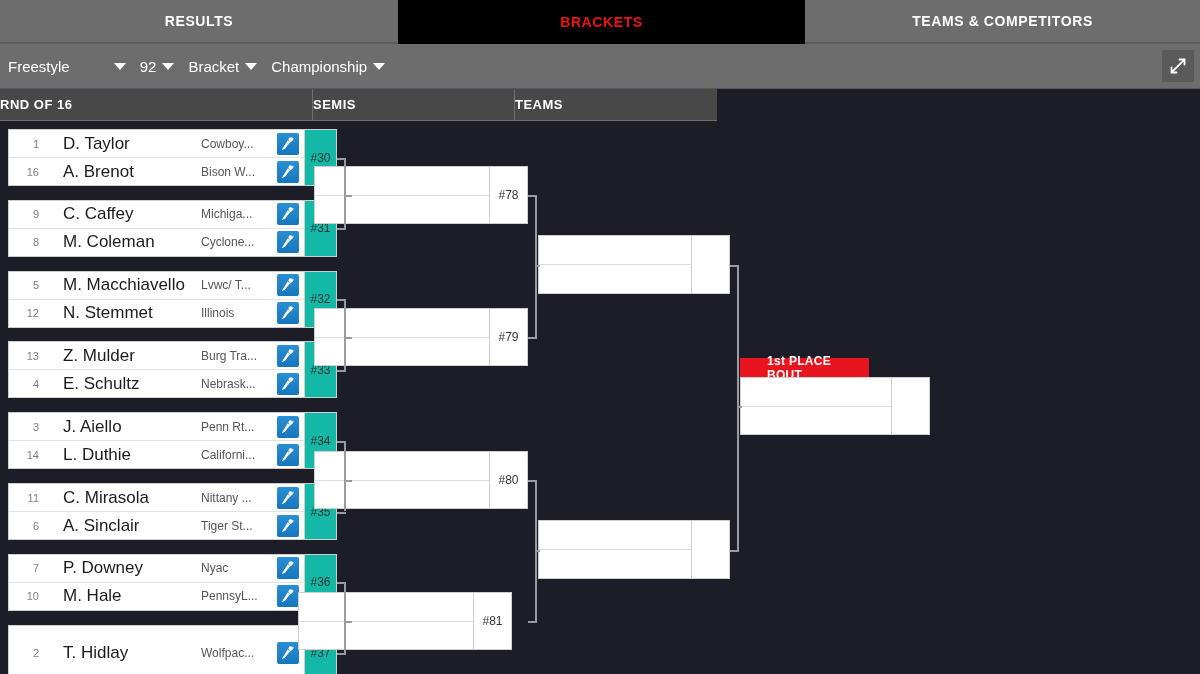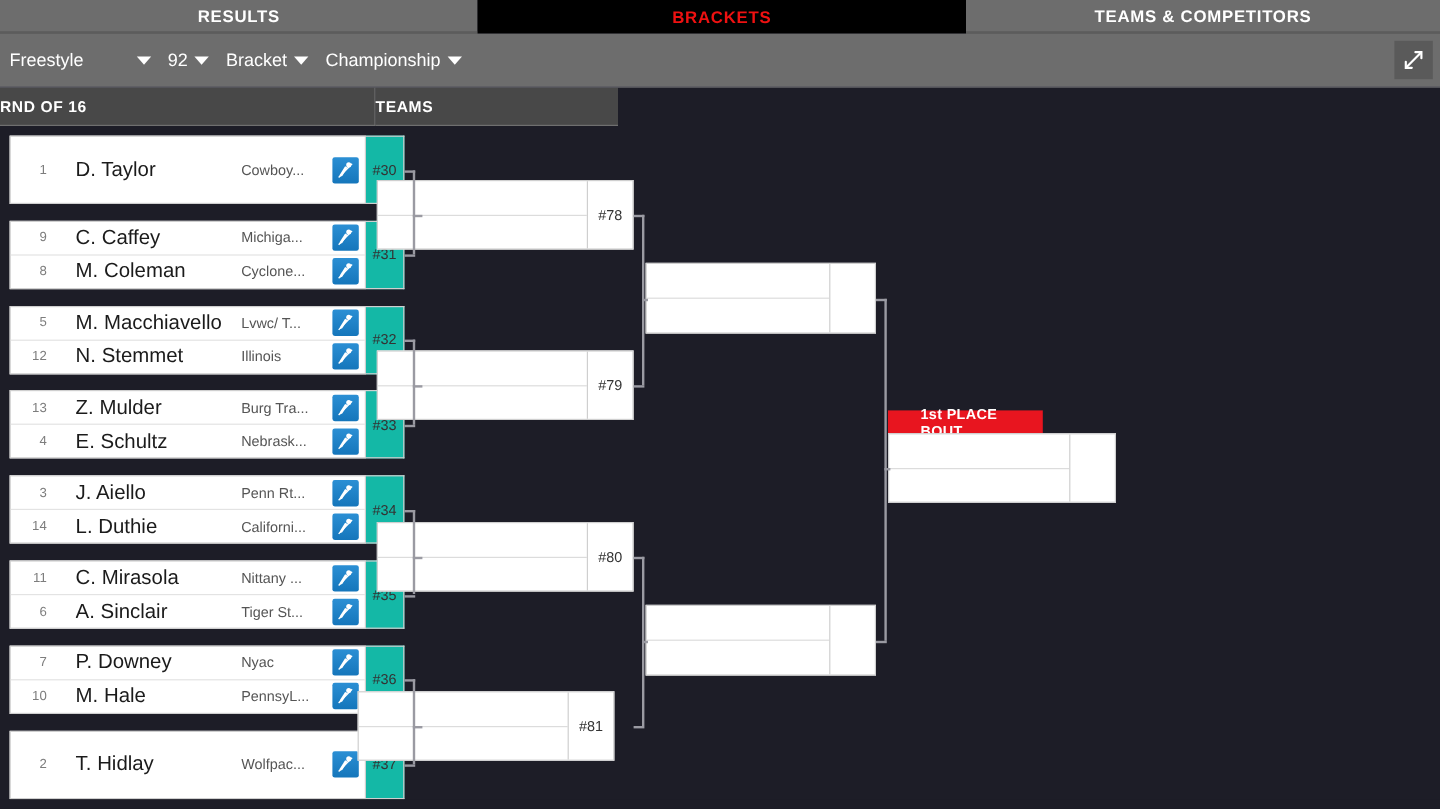--- a/index.html
+++ b/index.html
@@ -4,21 +4,21 @@
 <style>
   * { box-sizing: border-box; margin: 0; padding: 0; }
   html, body {
     width: 1200px; height: 674px;
     background: #1d1d27;
     font-family: "Liberation Sans", sans-serif;
     overflow: hidden;
   }
 
   
-  .tabbar { display: flex; height: 28px; width: 1200px; }
+  .tabbar { display: flex; height: 44px; width: 1200px; }
   .tab {
     display: flex; align-items: center; justify-content: center;
     font-size: 14px; font-weight: bold; letter-spacing: .6px;
     color: #ffffff; background: #6d6d6d;
     border-bottom: 2px solid #5c5c5c;
     cursor: pointer; user-select: none;
   }
   .tab.t-results   { width: 398px; }
   .tab.t-brackets  { width: 407px; background: #000000; color: #ee1111; border-bottom: none; }
   .tab.t-teams     { width: 395px; }
@@ -198,31 +198,46 @@
       <path d="M8.5 16.5h-5v-5" stroke="#ffffff" stroke-width="1.8" fill="none" stroke-linecap="round"></path>
       <path d="M16.2 3.8L3.8 16.2" stroke="#ffffff" stroke-width="1.8" stroke-linecap="round"></path>
     </svg>
   </div>
 </div>
 
 <div class="roundbar">
   <div class="round r0">
     <span>RND OF 16</span>
   </div>
+  <div class="round r2">
+    <span>SEMIS</span>
+  </div>
   <div class="round r3">
     <span>TEAMS</span>
   </div>
 </div>
 
 <div class="bracket" id="bracket-canvas">
     <div class="m16" style="top:8px;">
       <div class="wrow">
         <span class="seed">1</span>
         <span class="wname">D. Taylor</span>
         <span class="wteam">Cowboy...</span>
+        <span class="wicon">
+          <svg width="16" height="16" viewBox="0 0 16 16" aria-hidden="true">
+            <circle cx="10.6" cy="3.4" r="2.1" fill="#ffffff"></circle>
+            <path d="M9.6 5.6 L5.2 12.6 L2.6 13.6 L3.4 11.2 L7.6 4.6 Z" fill="#ffffff"></path>
+            <path d="M2.2 13.9 L13.4 2.4" stroke="#ffffff" stroke-width="1.1"></path>
+          </svg>
+        </span>
+      </div>
+      <div class="wrow">
+        <span class="seed">16</span>
+        <span class="wname">A. Brenot</span>
+        <span class="wteam">Bison W...</span>
         <span class="wicon">
           <svg width="16" height="16" viewBox="0 0 16 16" aria-hidden="true">
             <circle cx="10.6" cy="3.4" r="2.1" fill="#ffffff"></circle>
             <path d="M9.6 5.6 L5.2 12.6 L2.6 13.6 L3.4 11.2 L7.6 4.6 Z" fill="#ffffff"></path>
             <path d="M2.2 13.9 L13.4 2.4" stroke="#ffffff" stroke-width="1.1"></path>
           </svg>
         </span>
       </div>
     </div>
     <div class="boutno16" style="left:305px;top:8px;">#30</div>

